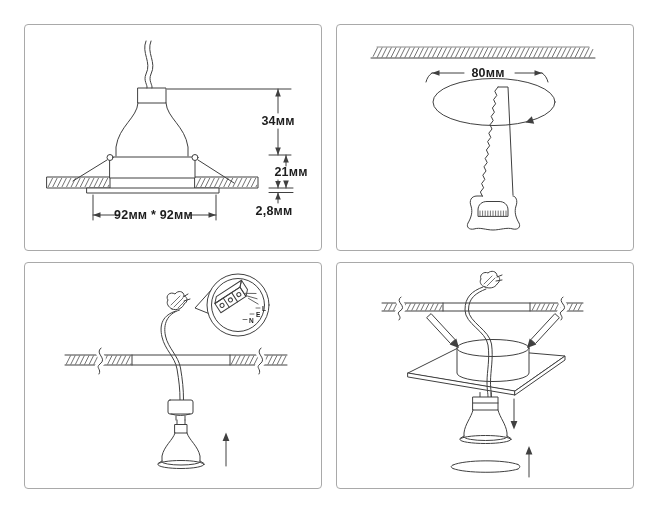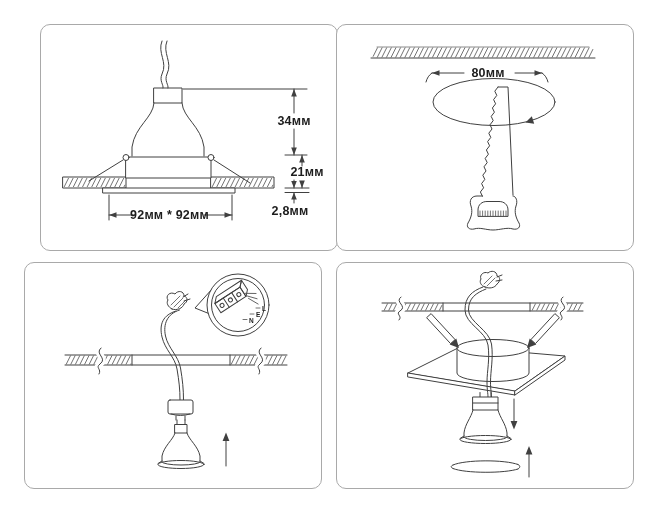--- a/index.html
+++ b/index.html
@@ -2,23 +2,23 @@
 <html><head>
 <meta charset="utf-8">
 <style>
   html,body{margin:0;padding:0;}
   body{
     width:660px;height:513px;position:relative;background:#ffffff;
     font-family:"Liberation Sans","DejaVu Sans",sans-serif;overflow:hidden;
   }
   .panel{
     position:absolute;width:296px;height:225px;background:#fff;
-    border:1px solid #a9a9a9;border-radius:10px;
+    border:1px solid #a9a9a9;border-radius:4px;
   }
-  #panel-dimensions{left:24px;top:24px;margin-left:16px;}
+  #panel-dimensions{left:24px;top:24px;}
   #panel-cutout{left:336px;top:24px;}
   #panel-wiring{left:24px;top:262px;}
   #panel-mounting{left:336px;top:262px;}
   .panel svg{display:block;border-radius:13px;}
   .draw{stroke:#404040;fill:none;stroke-width:1;stroke-linecap:round;stroke-linejoin:round;}
   .thin{stroke:#4f4f4f;fill:none;stroke-width:0.8;}
   .lite{stroke:#8a8a8a;}
   .fillw{fill:#ffffff;}
   .solid{fill:#404040;stroke:none;}
   .wout{stroke:#ffffff;stroke-width:7;fill:none;stroke-linecap:round;}

